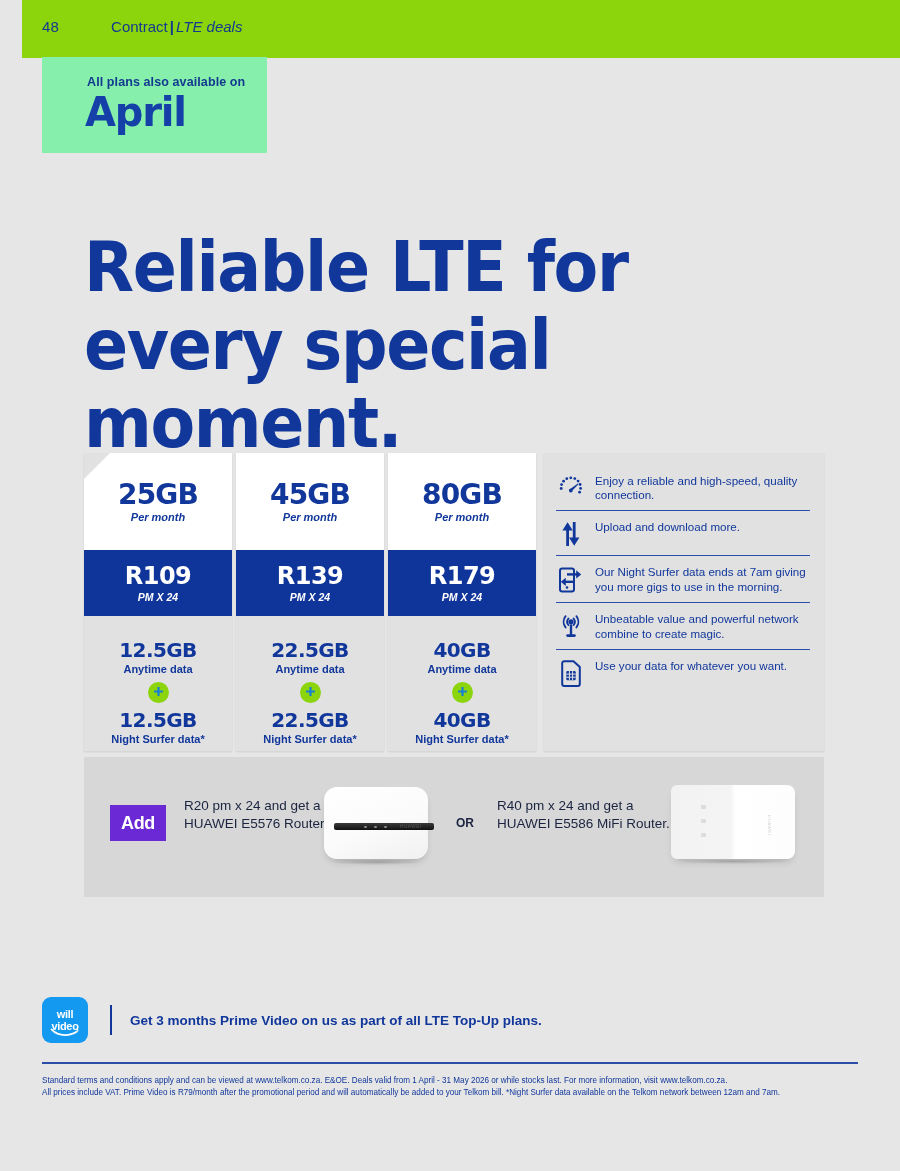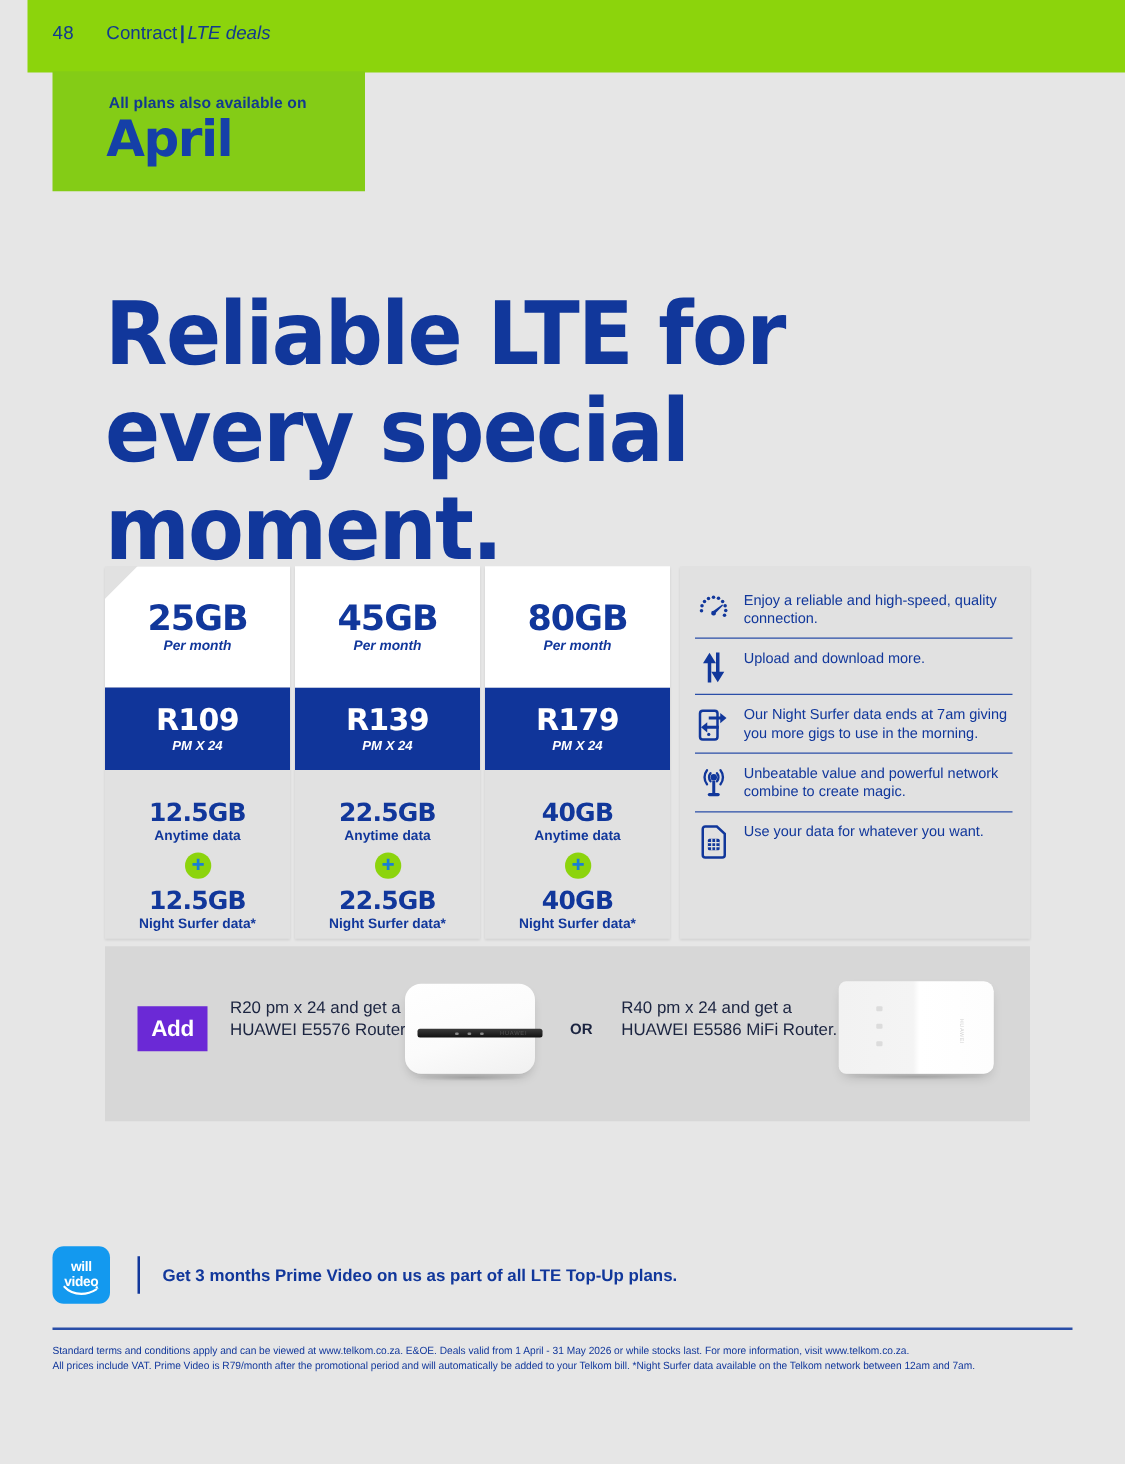--- a/index.html
+++ b/index.html
@@ -11,33 +11,33 @@
   }
   .page { position: relative; width: 900px; height: 1171px; background: #e6e6e6; }
 
   
   .header-band {
     position: absolute; left: 22px; top: 0; width: 878px; height: 58px;
     background: #8cd40c;
   }
   .header-inner {
     position: absolute; left: 20px; top: 18px;
-    display: flex; align-items: flex-start; gap: 26px;
+    display: flex; align-items: flex-start; gap: 52px;
     color: #123a8f;
   }
   .page-num { font-size: 15px; font-weight: 400; color: #123a8f; letter-spacing: .2px; }
   .crumb { font-size: 15px; color: #123a8f; }
   .crumb b { font-weight: 400; }
   .crumb .sep { font-weight: 700; margin: 0 2px; }
   .crumb i { font-style: italic; font-weight: 400; }
 
   
   .topup-flag {
-    position: absolute; left: 42px; top: 57px; width: 250px; height: 96px;
-    background: #84cc16;
+    position: absolute; left: 42px; top: 57px; width: 225px; height: 96px;
+    background: #86efac;
   }
   .topup-small {
     position: absolute; left: 45px; top: 18px;
     font-size: 12.5px; font-weight: 700; color: #123a8f; letter-spacing: .1px;
   }
   .topup-big {
     position: absolute; left: 43px; top: 32px;
     font-size: 40px; font-weight: 700; color: #1540a8;
     letter-spacing: -1.2px;
     font-family: "DejaVu Sans", sans-serif;

